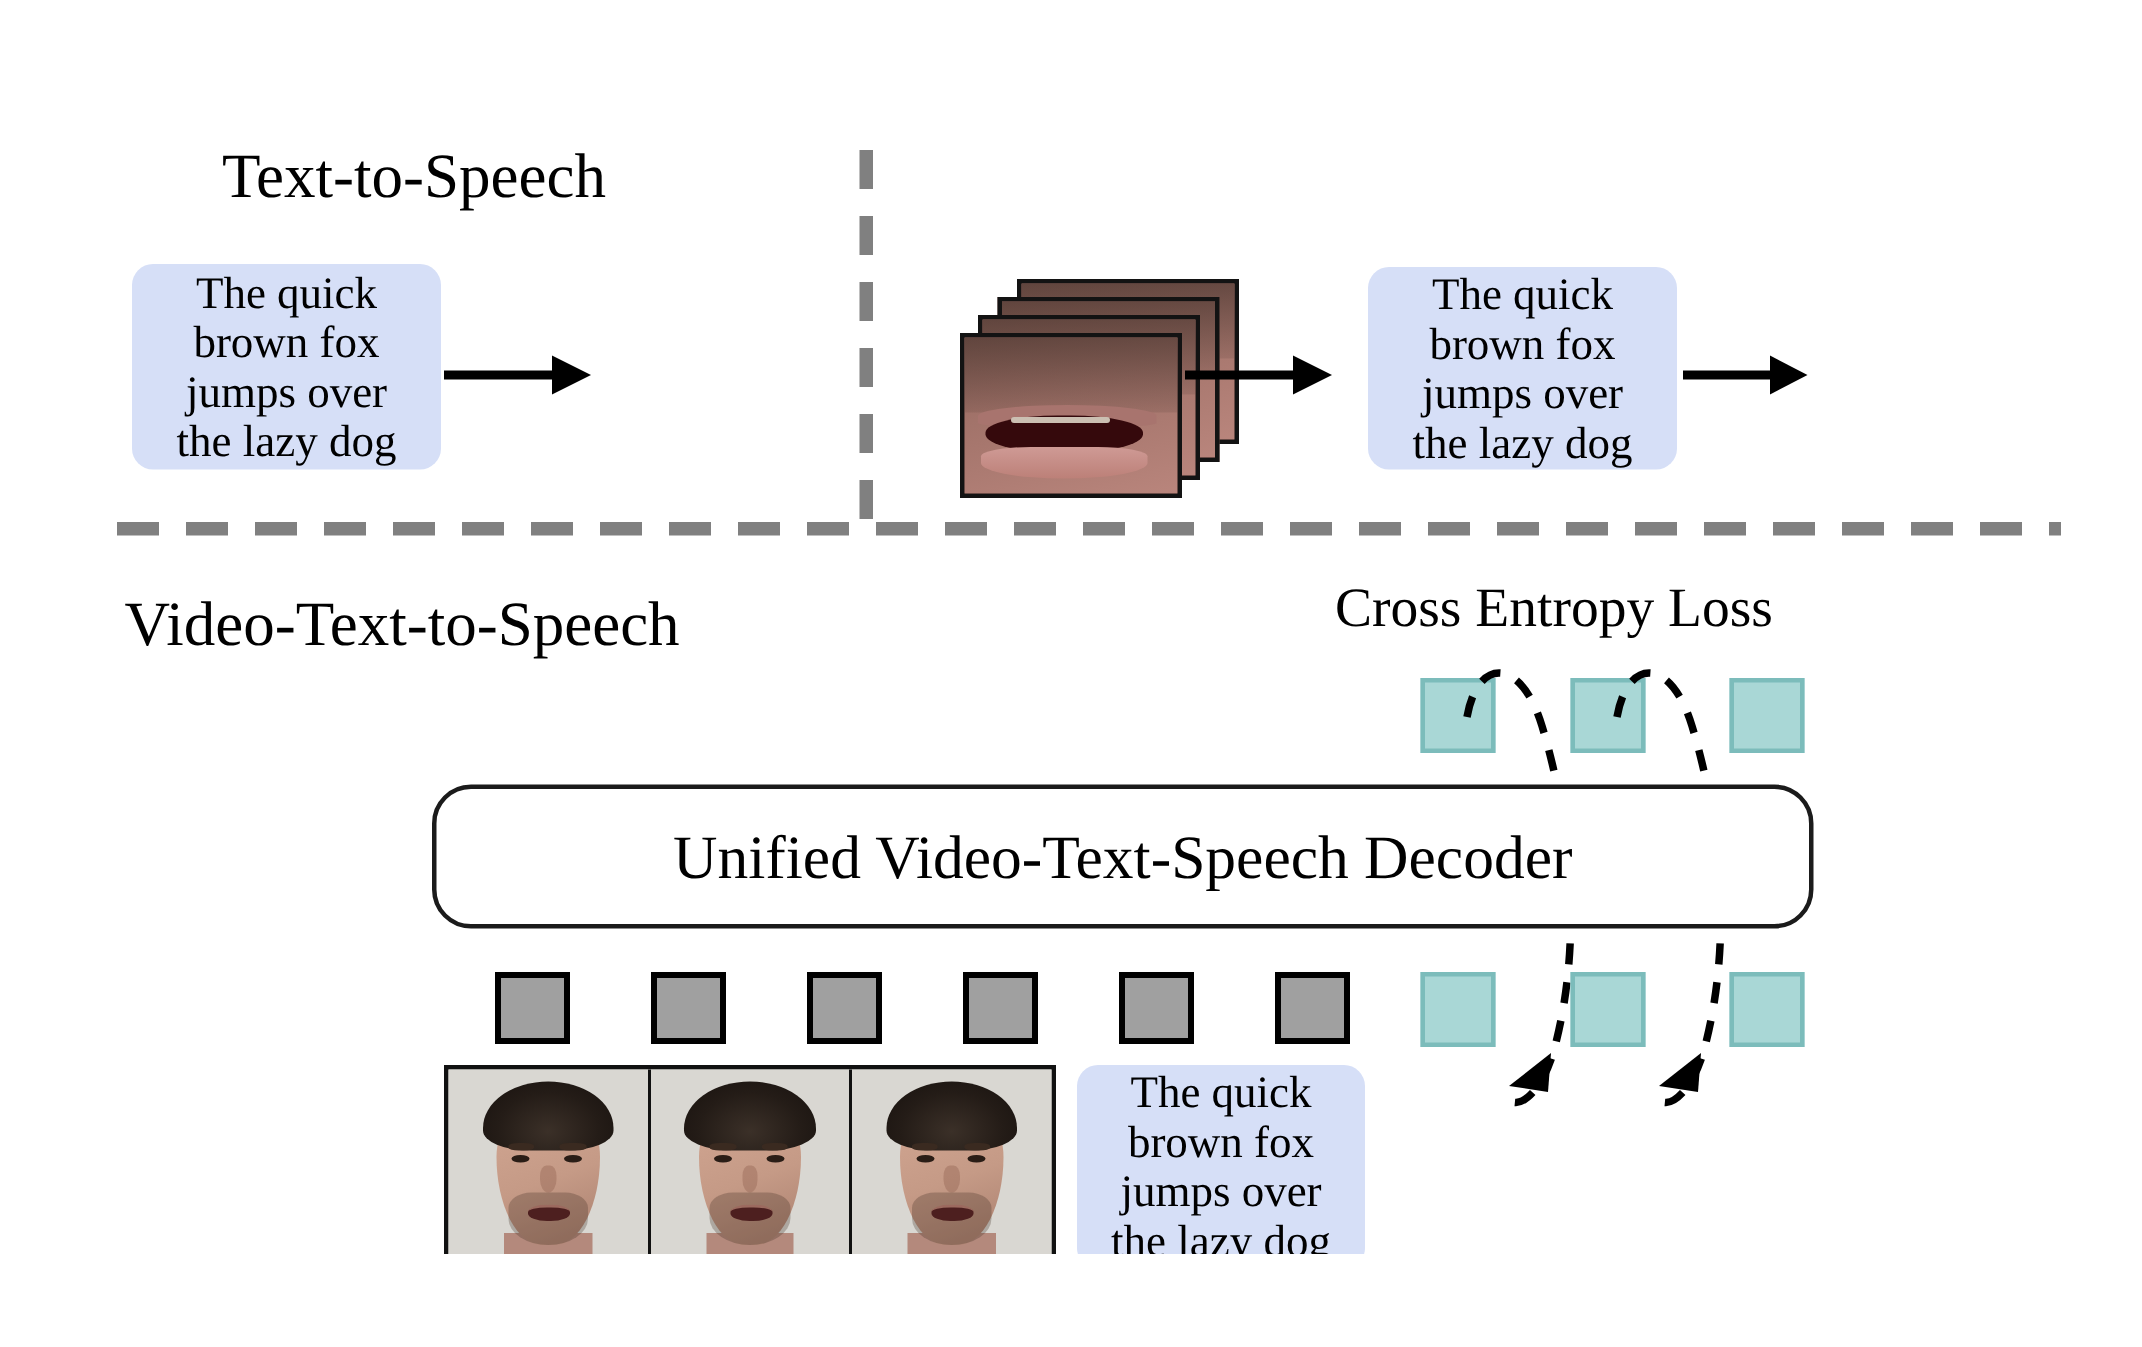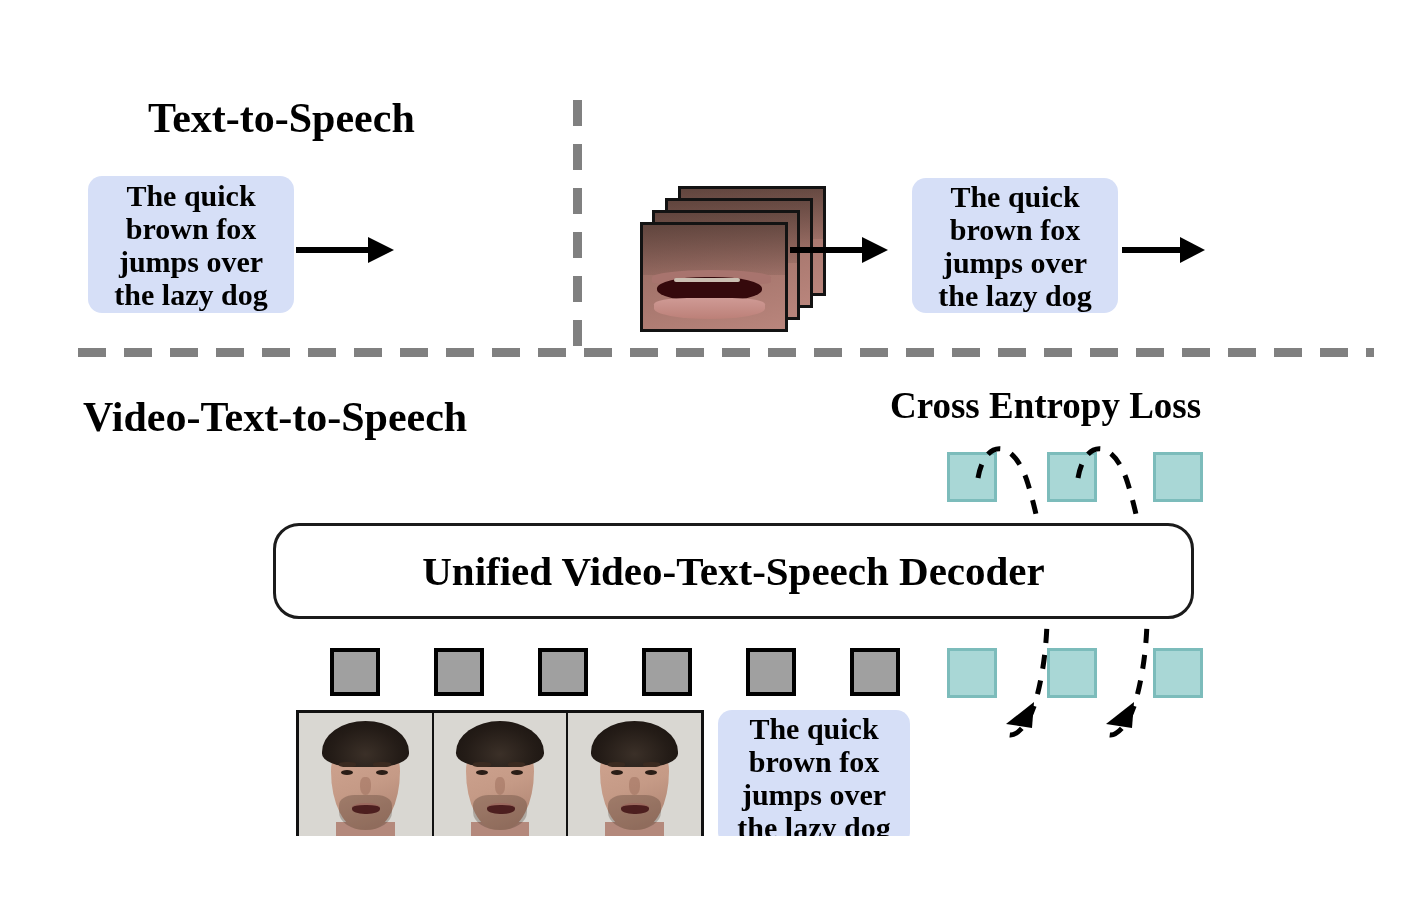--- a/index.html
+++ b/index.html
@@ -9,21 +9,20 @@
   }
   body {
     font-family: "Liberation Serif", "DejaVu Serif", serif;
   }
   #canvas {
     position: relative;
     width: 1428px;
     height: 836px;
     background: #ffffff;
     overflow: hidden;
-    font-weight: bold;
   }
   .abs { position: absolute; }
 
   
   .section-title {
     font-family: "Liberation Serif", "DejaVu Serif", serif;
     font-size: 42px;
     color: #000000;
     white-space: nowrap;
     line-height: 1;
@@ -457,21 +456,21 @@
 
   <svg class="abs" style="left:0; top:380px; pointer-events:none;" width="1428" height="420">
     <g fill="none" stroke="#000" stroke-width="5" stroke-dasharray="14,12" stroke-linecap="butt">
       <path d="M 978 98 C 985 58, 1014 58, 1028 104 C 1048 170, 1055 250, 1036 320 C 1026 356, 1005 362, 1005 348"></path>
       <path d="M 1078 98 C 1085 58, 1114 58, 1128 104 C 1148 170, 1155 250, 1136 320 C 1126 356, 1105 362, 1105 348"></path>
     </g>
     <polygon points="1034,322 1006,344 1032,348" fill="#000"></polygon>
     <polygon points="1134,322 1106,344 1132,348" fill="#000"></polygon>
   </svg>
 
-  <div class="abs decoder" style="left:273px; top:523px; width:921px; height:96px;">
+  <div class="abs decoder" style="left:288px; top:523px; width:921px; height:96px;">
     <span class="decoder-label">Unified Video-Text-Speech Decoder</span>
   </div>
 
   <div class="abs tok tok-gray" style="left:330px; top:648px; width:50px; height:48px;"></div>
   <div class="abs tok tok-gray" style="left:434px; top:648px; width:50px; height:48px;"></div>
   <div class="abs tok tok-gray" style="left:538px; top:648px; width:50px; height:48px;"></div>
   <div class="abs tok tok-gray" style="left:642px; top:648px; width:50px; height:48px;"></div>
   <div class="abs tok tok-gray" style="left:746px; top:648px; width:50px; height:48px;"></div>
   <div class="abs tok tok-gray" style="left:850px; top:648px; width:50px; height:48px;"></div>
 

